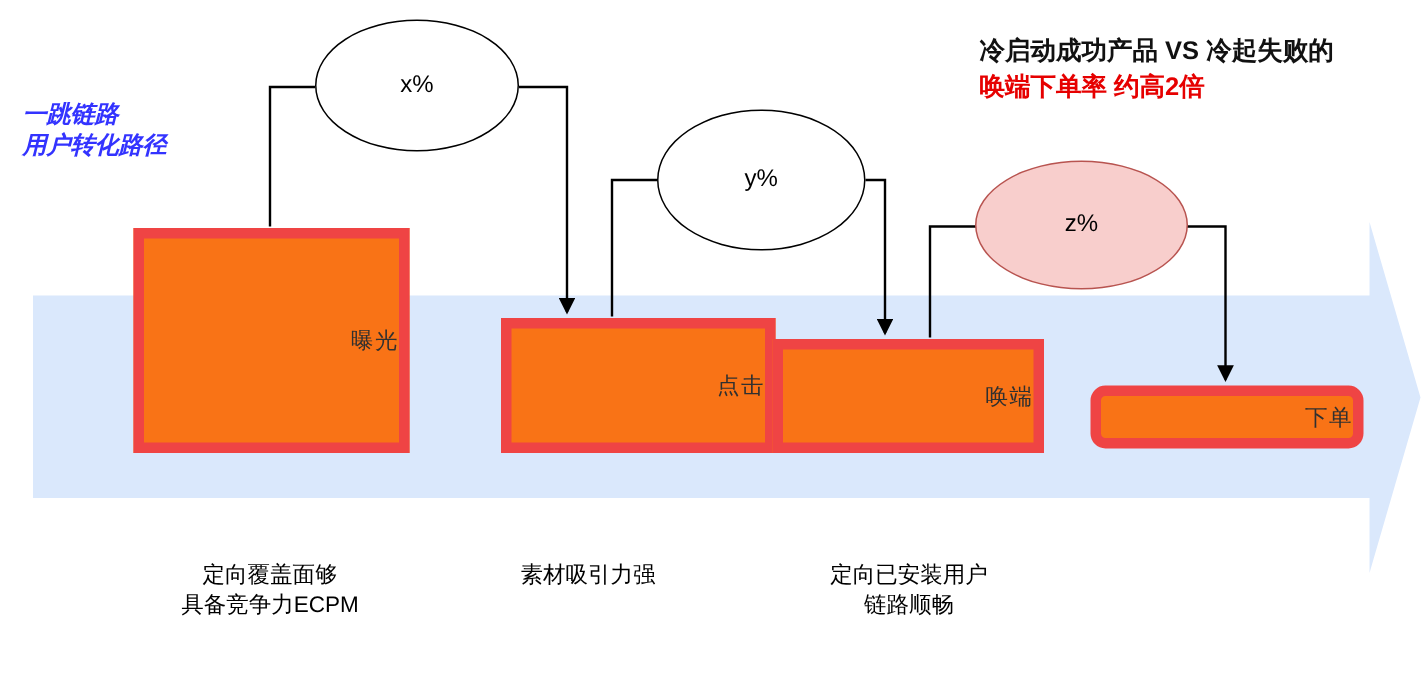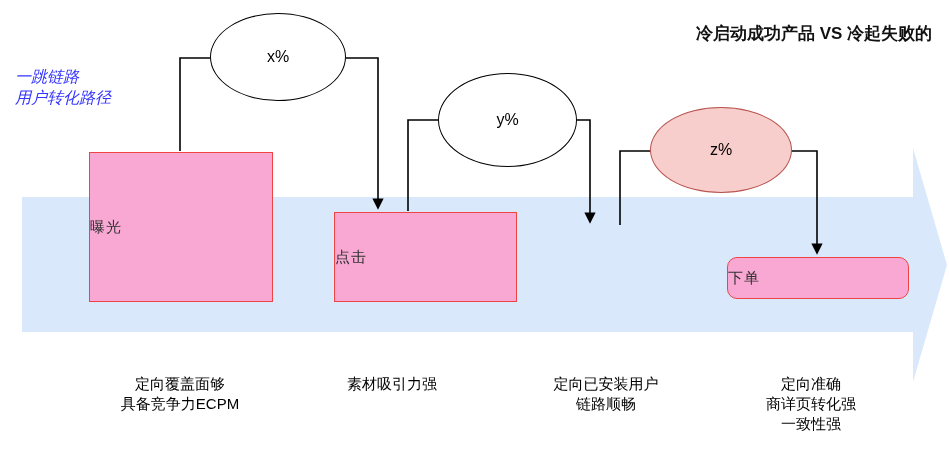--- a/index.html
+++ b/index.html
@@ -5,46 +5,46 @@
   html,body{margin:0;padding:0;background:#ffffff;}
   #stage{
     position:relative;width:949px;height:454px;background:#ffffff;overflow:hidden;
     font-family:"Liberation Sans","DejaVu Sans",sans-serif;
   }
   
   #shapes-svg{position:absolute;left:0;top:0;width:949px;height:454px;z-index:1;pointer-events:none;}
   #connector-svg{position:absolute;left:0;top:0;width:949px;height:454px;z-index:4;pointer-events:none;}
   
   .stage-box{
-    position:absolute;box-sizing:border-box;background:#f9a8d4;border:1px solid #ef4444;
-    display:flex;align-items:center;justify-content:flex-start;
+    position:absolute;box-sizing:border-box;background:#f97316;border:7px solid #ef4444;
+    display:flex;align-items:center;justify-content:flex-end;
     font-size:15px;color:#303030;z-index:3;letter-spacing:1px;
   }
   #box-exposure{left:89px;top:152px;width:184px;height:150px;}
   #box-click{left:302px;top:212px;width:183px;height:90px;margin-left:32px;}
   #box-invoke{left:515px;top:226px;width:181px;height:76px;}
   #box-order{left:727px;top:257px;width:182px;height:42px;border-radius:10px;}
   
   .rate-ellipse{
     position:absolute;box-sizing:border-box;border-radius:50%;
     background:#ffffff;border:1.6px solid #000000;
     display:flex;align-items:center;justify-content:center;
     font-size:16px;color:#000000;z-index:5;
   }
   #rate-x{left:210px;top:13px;width:136px;height:88px;}
   #rate-y{left:438px;top:73px;width:139px;height:94px;}
   #rate-z{left:650px;top:107px;width:142px;height:86px;background:#f8cecc;border-color:#b85450;}
   
   #side-label{
     position:absolute;left:15px;top:66px;z-index:6;
-    color:#3333ff;font-size:16px;line-height:21px;font-weight:normal;font-style:italic;
+    color:#3333ff;font-size:16px;line-height:21px;font-weight:bold;font-style:italic;
     white-space:pre-line;
   }
   #headline{position:absolute;left:653px;top:22px;z-index:6;font-size:17px;line-height:24px;font-weight:bold;}
-  #headline .black-line{color:#111111;margin-left:43px;}
+  #headline .black-line{color:#111111;}
   #headline .red-line{color:#e60000;}
   
   .stage-note{
     position:absolute;top:374px;width:220px;z-index:6;
     text-align:center;font-size:15px;line-height:20px;color:#000000;white-space:pre-line;
   }
   #note-exposure{left:70px;}
   #note-click{left:282px;}
   #note-invoke{left:496px;text-align:center;}
   #note-order{left:701px;}
@@ -56,20 +56,23 @@
 
   <svg id="shapes-svg" viewBox="0 0 949 454">
     <polygon points="22,197 913,197 913,148 947,265 913,382 913,332 22,332" fill="#dae8fc"></polygon>
   </svg>
 
   <div class="stage-box" id="box-exposure">
     <span>曝光</span>
   </div>
   <div class="stage-box" id="box-click">
     <span>点击</span>
+  </div>
+  <div class="stage-box" id="box-invoke">
+    <span>唤端</span>
   </div>
   <div class="stage-box" id="box-order">
     <span>下单</span>
   </div>
 
   <svg id="connector-svg" viewBox="0 0 949 454">
     <defs>
       <marker id="arrow-head" viewBox="0 0 10 10" refX="8.5" refY="5" markerWidth="7" markerHeight="7" orient="auto-start-reverse">
         <path d="M0,0 L10,5 L0,10 Z" fill="#000000"></path>
       </marker>
@@ -90,24 +93,22 @@
   </div>
   <div class="rate-ellipse" id="rate-z">
     <span>z%</span>
   </div>
 
   <div id="side-label">一跳链路
 用户转化路径</div>
 
   <div id="headline">
     <div class="black-line">冷启动成功产品 VS 冷起失败的</div>
+    <div class="red-line">唤端下单率 约高2倍</div>
   </div>
 
   <div class="stage-note" id="note-click">素材吸引力强</div>
   <div class="stage-note" id="note-exposure">定向覆盖面够
 具备竞争力ECPM</div>
   <div class="stage-note" id="note-invoke">定向已安装用户
 链路顺畅</div>
-  <div class="stage-note" id="note-order">定向准确
-商详页转化强
-一致性强</div>
 
 </div>
 
 </body></html>

